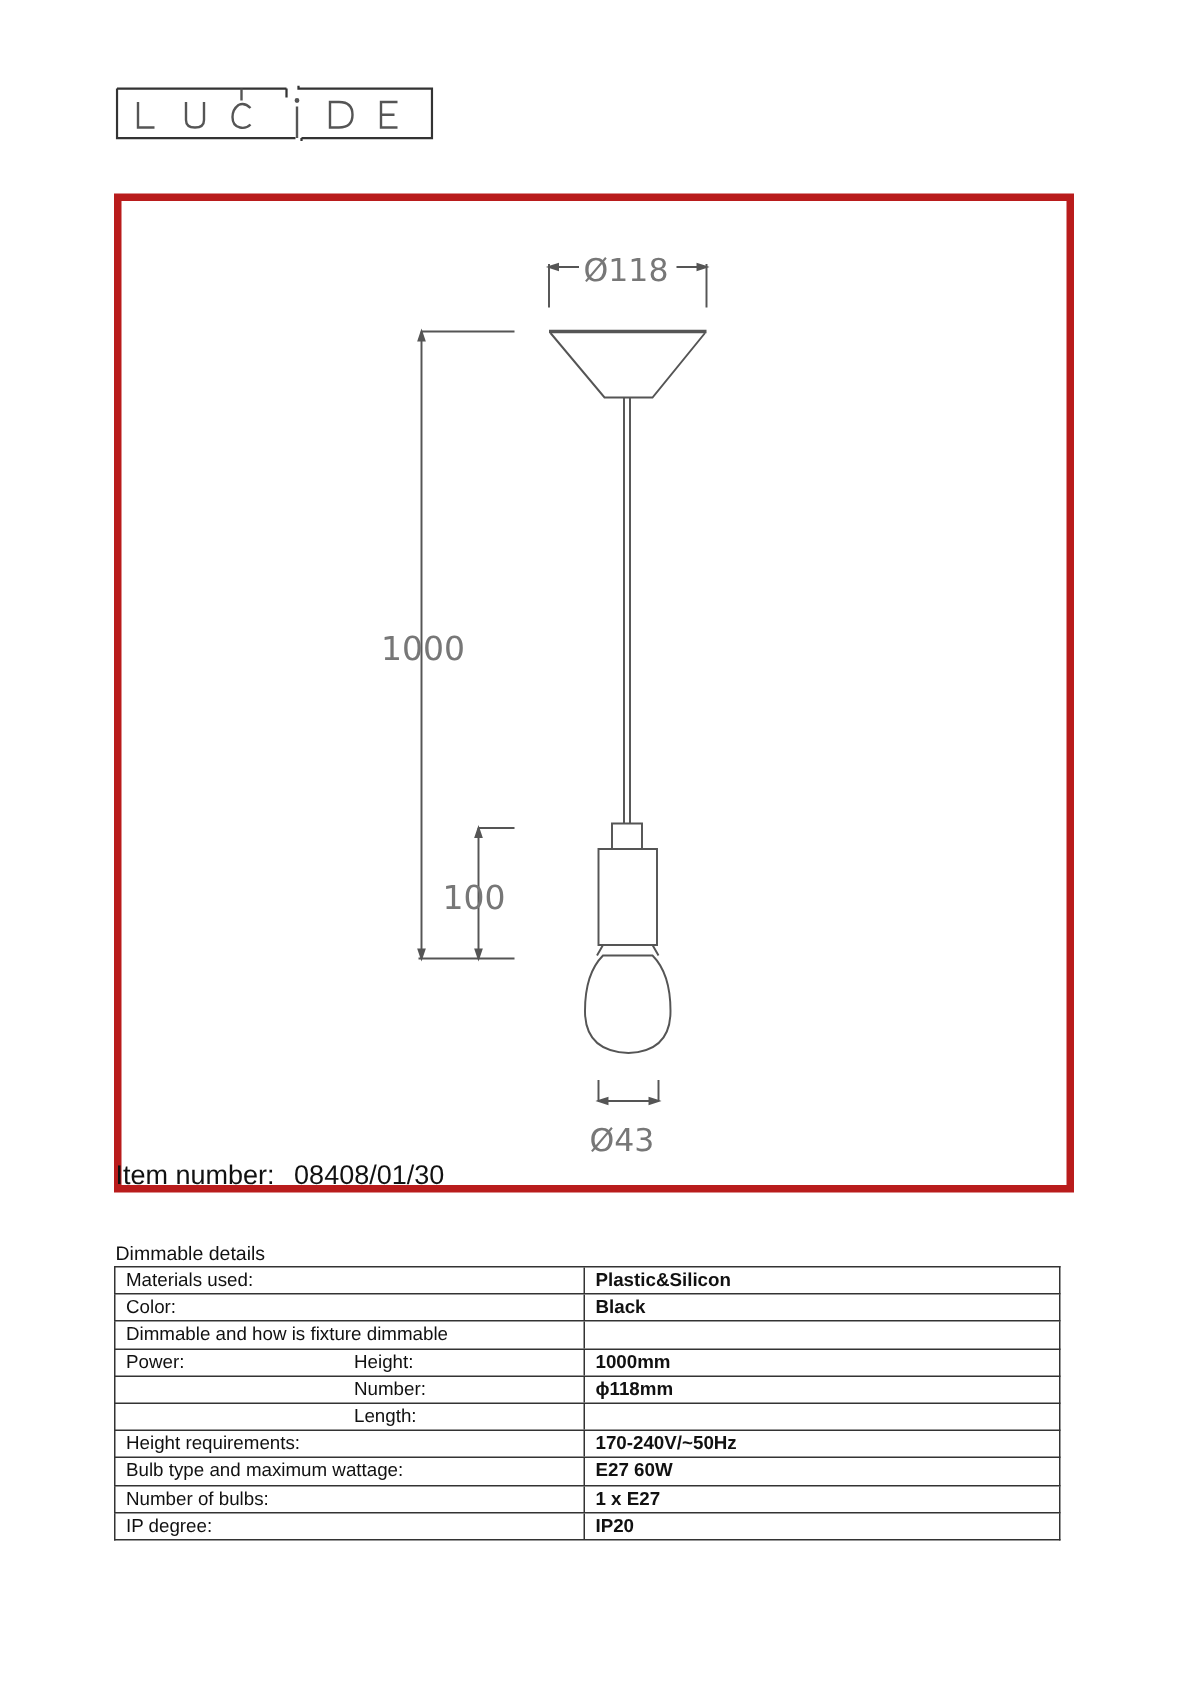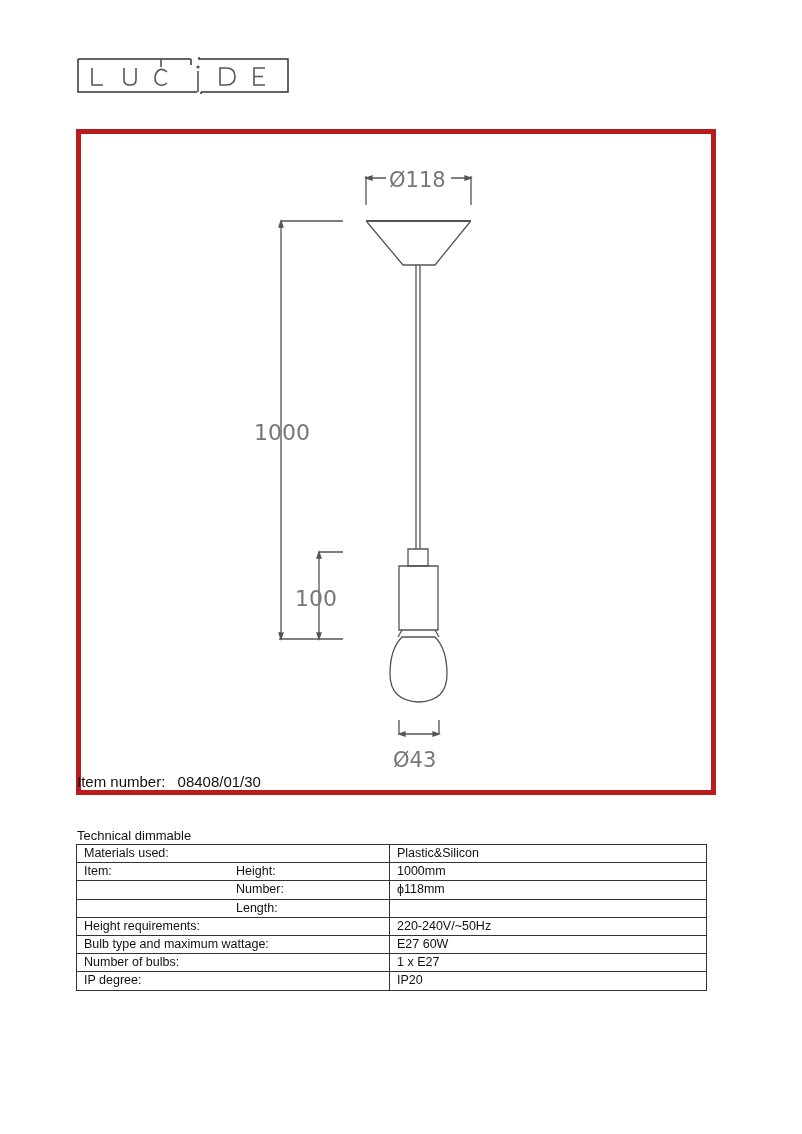--- a/index.html
+++ b/index.html
@@ -1,27 +1,27 @@
 <!DOCTYPE html>
 <html><head>
 <meta charset="utf-8">
 <style>
   html,body{margin:0;padding:0;background:#fff;}
   body{width:802px;height:1134px;position:relative;font-family:"Liberation Sans",sans-serif;color:#111;overflow:hidden;}
   .logo{position:absolute;left:77px;top:57px;width:212px;height:37px;}
   .logo svg{display:block}
   .drawing{position:absolute;left:76px;top:113px;width:630px;height:656px;border:5px solid #b91c1c;margin-top:16px;}
   .drawing svg{position:absolute;left:0;top:0;}
-  .item-number{position:absolute;left:77px;top:773px;font-size:15px;text-align:right;}
+  .item-number{position:absolute;left:77px;top:773px;font-size:18px;text-align:right;}
   .item-number .lbl{margin-right:8px;}
   .tech-title{position:absolute;left:77px;top:828px;font-size:13px;}
   table.spec{position:absolute;left:76px;top:844px;width:631px;border-collapse:collapse;font-size:12.5px;}
   table.spec td{border:1px solid #333;height:17.2px;padding:0 0 0 7px;line-height:17px;white-space:nowrap;}
   table.spec td.c1{width:303px;border-right:none;}
-  table.spec td.val{width:307px;}
+  table.spec td.val{width:307px;font-weight:bold;}
   .split{display:flex;}
   .split .a{width:152px;}
   .split .b{flex:1;}
 </style>
 </head>
 <body>
 
 <div class="logo">
   <svg width="212" height="37" viewBox="0 0 212 37">
     <path d="M1 2 H114 M114 2 V8 M122 0 V2 H211 V35 H124 M124 35 V40 M120 35 H1 V2" fill="none" stroke="#333" stroke-width="1.5"></path>
@@ -73,32 +73,40 @@
       <text x="312" y="633" font-size="21">Ø43</text>
     </g>
   </svg>
 </div>
 
 <div class="item-number">
   <span class="lbl">Item number:</span>
   <span>08408/01/30</span>
 </div>
 
-<div class="tech-title">Technical dimmable</div>
+<div class="tech-title">Dimmable details</div>
 
 <table class="spec">
   <tbody>
     <tr>
       <td class="c1">Materials used:</td>
       <td class="val">Plastic&amp;Silicon</td>
     </tr>
     <tr>
+      <td class="c1">Color:</td>
+      <td class="val">Black</td>
+    </tr>
+    <tr>
+      <td class="c1">Dimmable and how is fixture dimmable</td>
+      <td class="val"></td>
+    </tr>
+    <tr>
       <td class="c1">
           <div class="split">
-            <span class="a">Item:</span>
+            <span class="a">Power:</span>
             <span class="b">Height:</span>
           </div>
         </td>
       <td class="val">1000mm</td>
     </tr>
     <tr>
       <td class="c1">
           <div class="split">
             <span class="a"></span>
             <span class="b">Number:</span>
@@ -110,21 +118,21 @@
       <td class="c1">
           <div class="split">
             <span class="a"></span>
             <span class="b">Length:</span>
           </div>
         </td>
       <td class="val"></td>
     </tr>
     <tr>
       <td class="c1">Height requirements:</td>
-      <td class="val">220-240V/~50Hz</td>
+      <td class="val">170-240V/~50Hz</td>
     </tr>
     <tr>
       <td class="c1">Bulb type and maximum wattage:</td>
       <td class="val">E27 60W</td>
     </tr>
     <tr>
       <td class="c1">Number of bulbs:</td>
       <td class="val">1 x E27</td>
     </tr>
     <tr>

